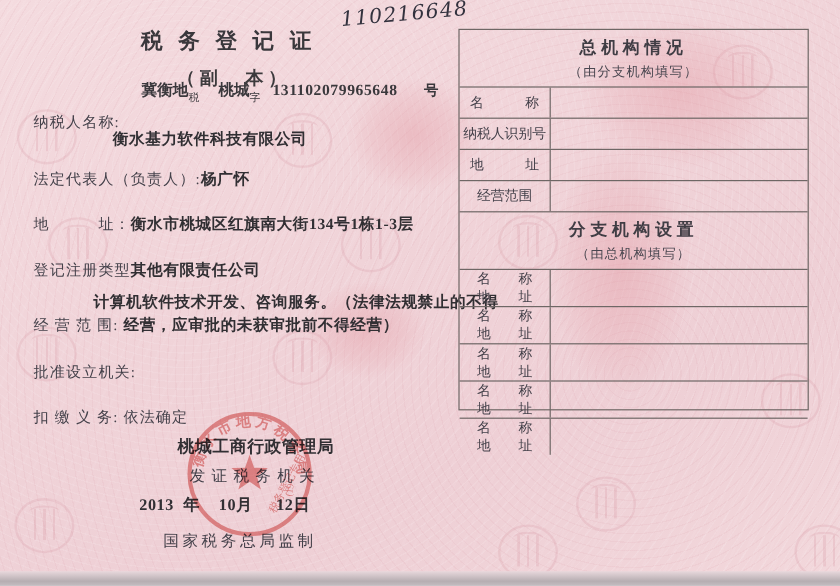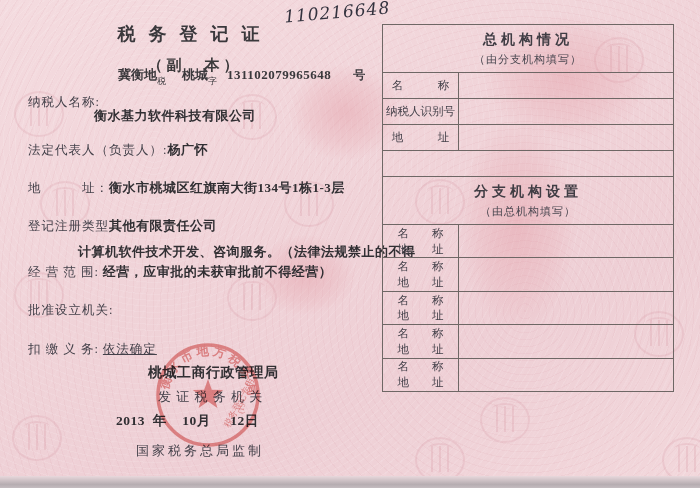--- a/index.html
+++ b/index.html
@@ -34,39 +34,39 @@
     transform:translateX(-50%);
     background:repeating-linear-gradient(90deg, rgba(213,148,160,.45) 0 2px, transparent 2px 8px);}
   .med::after{content:"";position:absolute;left:50%;top:4px;width:26px;height:10px;
     transform:translateX(-50%);border-radius:50% 50% 0 0;
     border-top:2px solid rgba(213,148,160,.40);}
 
   .abs{position:absolute;}
   .pre{white-space:pre;}
   .lbl{font-size:12.5px;letter-spacing:1px;color:#44414a;}
   .val{font-size:13px;font-weight:bold;color:#312f33;letter-spacing:.5px;}
-  .valthin{font-size:12.5px;color:#44414a;letter-spacing:1px;text-decoration:underline;}
+  .valthin{font-size:12.5px;color:#44414a;letter-spacing:1px;}
 
   .title{left:55px;top:22px;width:280px;text-align:center;
     font-size:18px;font-weight:bold;letter-spacing:13px;color:#3a383c;}
   .subtitle{left:55px;top:56px;width:280px;text-align:center;
     font-size:15px;font-weight:bold;letter-spacing:4px;}
   .handwritten{left:284px;top:2px;font-size:17px;font-style:italic;
     font-family:"DejaVu Serif","Liberation Serif",serif;
     color:#33323e;transform:rotate(-5deg);letter-spacing:1px;}
   .certline{left:118px;top:66px;font-size:13px;font-weight:bold;color:#3a383c;}
   .certline .sub{font-size:9px;position:relative;top:5px;font-weight:normal;}
   .certline .num{font-size:13px;letter-spacing:.5px;margin-left:10px;}
   .certline .hao{margin-left:22px;font-size:12px;}
   .gap{display:inline-block;width:16px;}
 
   .seal{left:143px;top:330px;width:130px;height:130px;opacity:.58;mix-blend-mode:multiply;}
 
   
-  .rtable{left:382px;top:24px;width:292px;height:368px;border:1.5px solid #6e6765;
+  .rtable{left:382px;top:24px;width:292px;height:318px;border:1.5px solid #6e6765;
     display:flex;flex-direction:column;box-sizing:border-box;}
   .tr{display:flex;border-bottom:1px solid #6e6765;box-sizing:border-box;}
   .tr:last-child{border-bottom:none;}
   .th{height:48px;flex:0 0 auto;flex-direction:column;align-items:center;justify-content:center;}
   .th .t1{font-size:14px;font-weight:bold;letter-spacing:4px;color:#403d44;}
   .th .t2{font-size:11px;letter-spacing:1px;margin-top:3px;color:#4a4750;}
   .trow{height:26px;flex:0 0 auto;align-items:stretch;}
   .tgroup{flex:1 1 auto;align-items:stretch;}
   .tlabel{width:76px;flex:0 0 76px;border-right:1px solid #6e6765;box-sizing:border-box;
     display:flex;align-items:center;justify-content:center;
@@ -165,20 +165,21 @@
     </div>
     <div class="tr trow">
       <div class="tlabel">纳税人识别号</div>
       <div class="tvalue"></div>
     </div>
     <div class="tr trow">
       <div class="tlabel">地　　　址</div>
       <div class="tvalue"></div>
     </div>
     <div class="tr trow">
+      <div class="tlabel">经营范围</div>
       <div class="tvalue"></div>
     </div>
 
     <div class="tr th">
       <div class="t1">分支机构设置</div>
       <div class="t2">（由总机构填写）</div>
     </div>
 
     <div class="tr tgroup">
       <div class="tlabel col">

